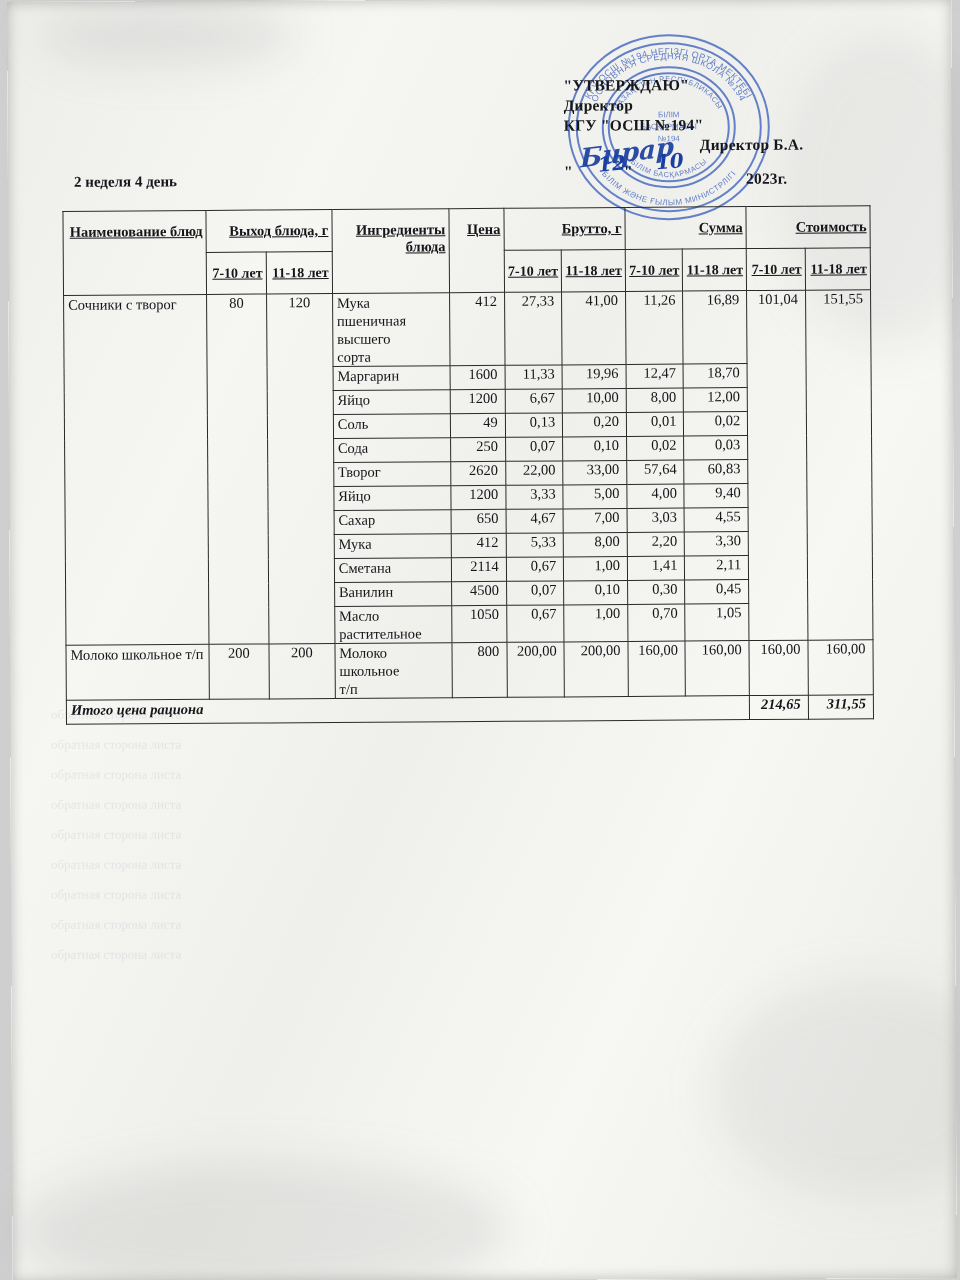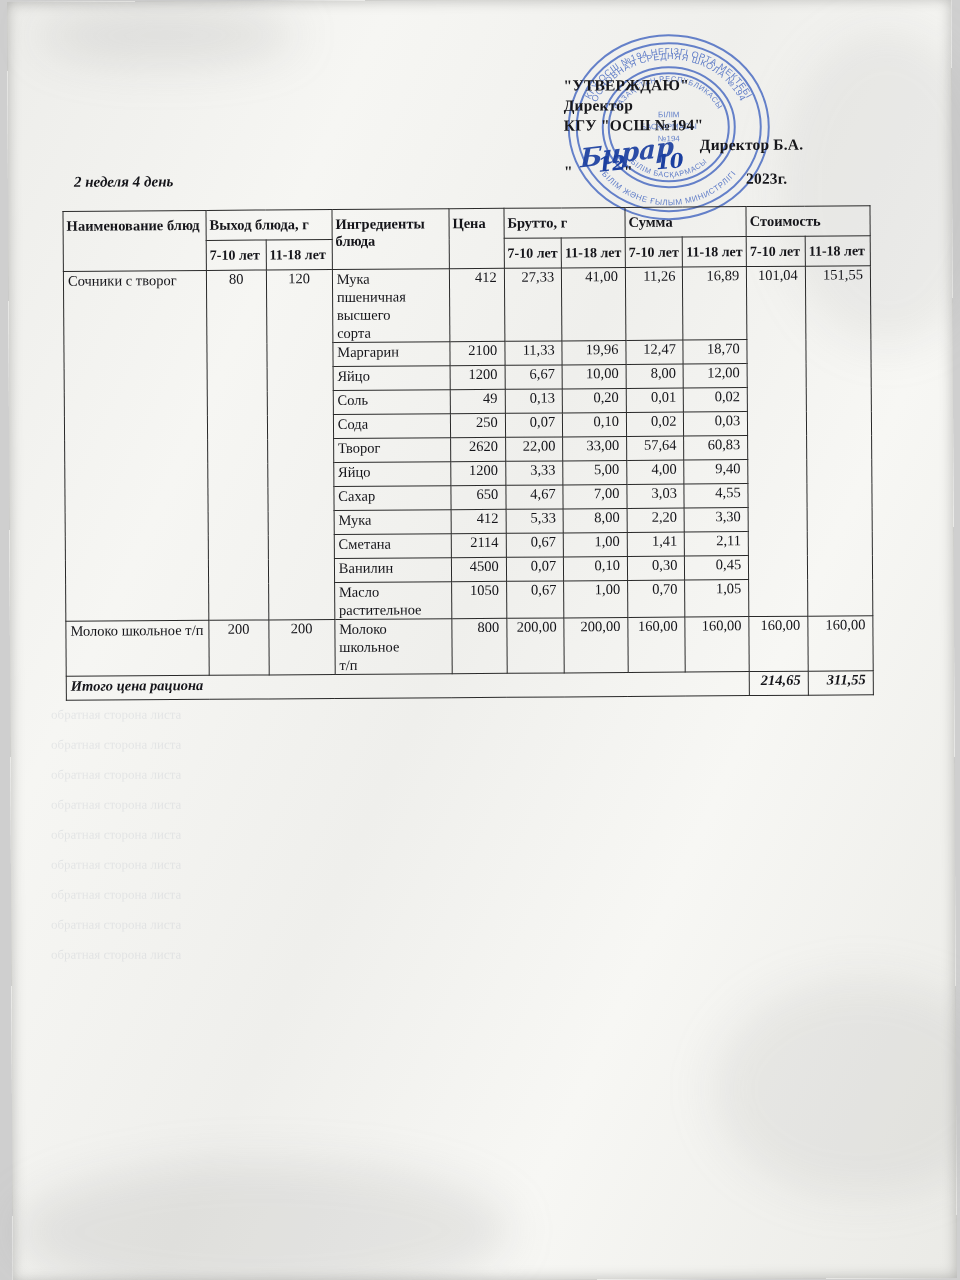--- a/index.html
+++ b/index.html
@@ -130,21 +130,20 @@
     height: 196px;
     pointer-events: none;
     opacity: .85;
   }
 
   
   #weekday {
     position: absolute;
     left: 66px;
     top: 172px;
-    font-style: italic;
     font-weight: bold;
     font-size: 15px;
     color: #15151a;
   }
 
   
   #tbl-wrap {
     position: absolute;
     left: 55px;
     top: 208px;
@@ -158,25 +157,26 @@
     color: #15151a;
     background: transparent;
   }
   th, td {
     border: 1px solid #2a2a2a;
     padding: 0 4px;
     vertical-align: top;
     font-weight: normal;
   }
   thead th {
-    text-align: left;
+    text-align: right;
     font-weight: bold;
     font-size: 14.5px;
     line-height: 17px;
-    padding: 6px 3px;
+    padding: 12px 3px;
+    text-decoration: underline;
   }
   td.num { text-align: right; padding-right: 7px; }
   td.ctr { text-align: center; }
   td.name { text-align: left; padding-left: 4px; line-height: 18px; }
   .r { height: 24px; }
   .total td {
     font-weight: bold;
     font-style: italic;
   }
   .tall { line-height: 19px; }
@@ -283,21 +283,21 @@
               <td class="num">412</td>
               <td class="num">27,33</td>
               <td class="num">41,00</td>
               <td class="num">11,26</td>
               <td class="num">16,89</td>
               <td class="num" rowspan="12">101,04</td>
               <td class="num" rowspan="12">151,55</td>
             </tr>
             <tr class="r">
               <td class="name">Маргарин</td>
-              <td class="num">2100</td>
+              <td class="num">1600</td>
               <td class="num">11,33</td>
               <td class="num">19,96</td>
               <td class="num">12,47</td>
               <td class="num">18,70</td>
             </tr>
             <tr class="r">
               <td class="name">Яйцо</td>
               <td class="num">1200</td>
               <td class="num">6,67</td>
               <td class="num">10,00</td>

